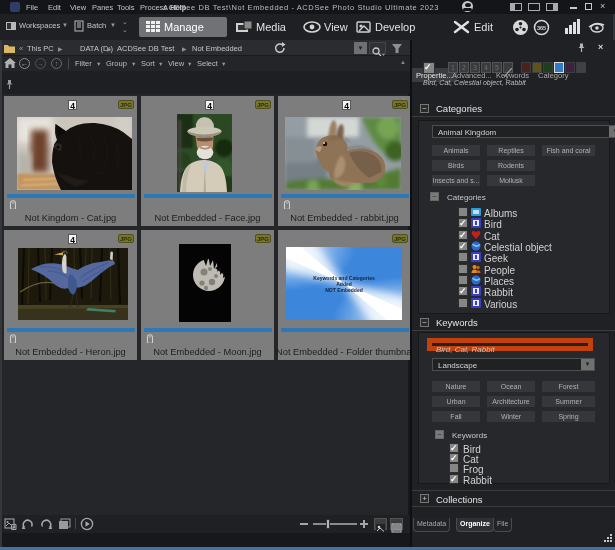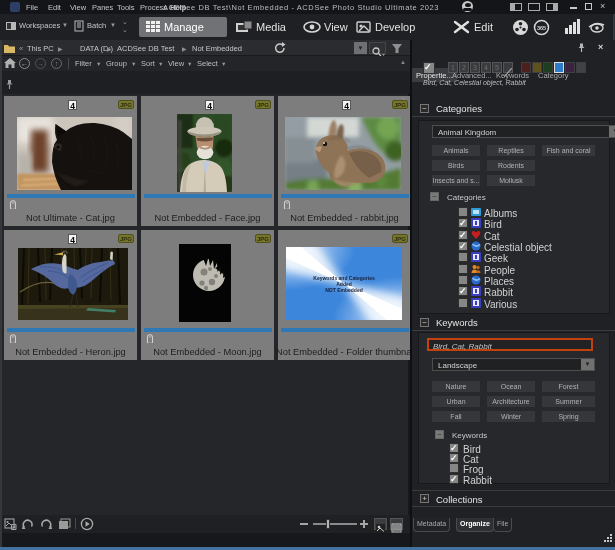--- a/index.html
+++ b/index.html
@@ -266,21 +266,21 @@
         </g>
         <path d="M37 27 Q42 25 45 28 L44 34 Q39 33 37 30 Z" fill="#2e2620"></path>
         <circle cx="41" cy="30" r="1.5" fill="#090806"></circle>
         <path d="M40 55 Q56 62 74 64 L60 70 Q46 66 40 55 Z" fill="#211a14" filter="url(#bl1b)"></path>
       </svg>
       <div class="bluebar"></div>
       <svg class="tag" width="8" height="10">
           <path d="M1.5 3.5 Q1.5 0.8 4 0.8 Q6.5 0.8 6.5 3.5 L6.5 9.2 L1.5 9.2 Z" fill="none" stroke="#d0d0d0" stroke-width="1.1"></path>
           <circle cx="4" cy="3" r="0.8" fill="#d0d0d0"></circle>
         </svg>
-      <div class="fname">Not Ultimate - Cat.jpg</div>
+      <div class="fname">Not Kingdom - Cat.jpg</div>
     </div>
 
     <div class="cell" style="left:141px;top:2px">
       <div class="b4">4</div>
         <div class="jpg">JPG</div>
       <svg class="thumb" style="left:36px;top:18px" width="55" height="78">
         <defs>
             <filter id="bl2" x="-20%" y="-20%" width="140%" height="140%">
               <feGaussianBlur stdDeviation="1.3"></feGaussianBlur>
             </filter>
@@ -632,21 +632,21 @@
         </svg>
         <div class="titem" style="left:65px;top:178px">Various</div>
     </div>
 
     <div class="hd" style="top:276px">
         <div class="pm">−</div>
         <div class="ht">Keywords</div>
       </div>
 
     <div class="gbox" style="top:292px;height:152px">
-      <div class="abs" style="left:8px;top:5px;width:166px;height:13px;background:#202224;border:2px solid #c2410c">
+      <div class="abs" style="left:8px;top:5px;width:166px;height:13px;background:#202224;border:5px solid #c2410c">
         <span style="position:absolute;left:4px;top:2px;font-size:8px;font-style:italic;color:#c2c2c2">Bird, Cat, Rabbit</span>
       </div>
       <div class="drop" style="left:13px;top:25px;width:163px">
           <span class="dt">Landscape</span>
           <span class="db">▼</span>
         </div>
       <div class="rbtn" style="left:13px;top:48px">Nature</div>
       <div class="rbtn" style="left:68px;top:48px">Ocean</div>
       <div class="rbtn" style="left:123px;top:48px;width:53px">Forest</div>
       <div class="rbtn" style="left:13px;top:63px">Urban</div>

